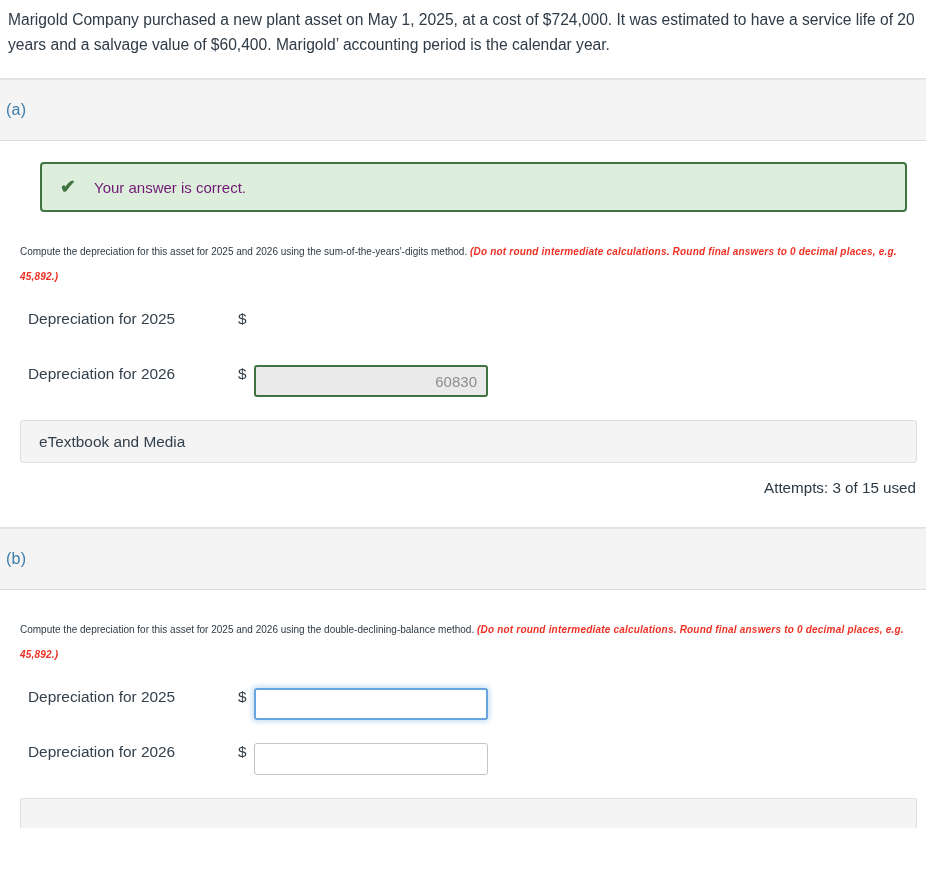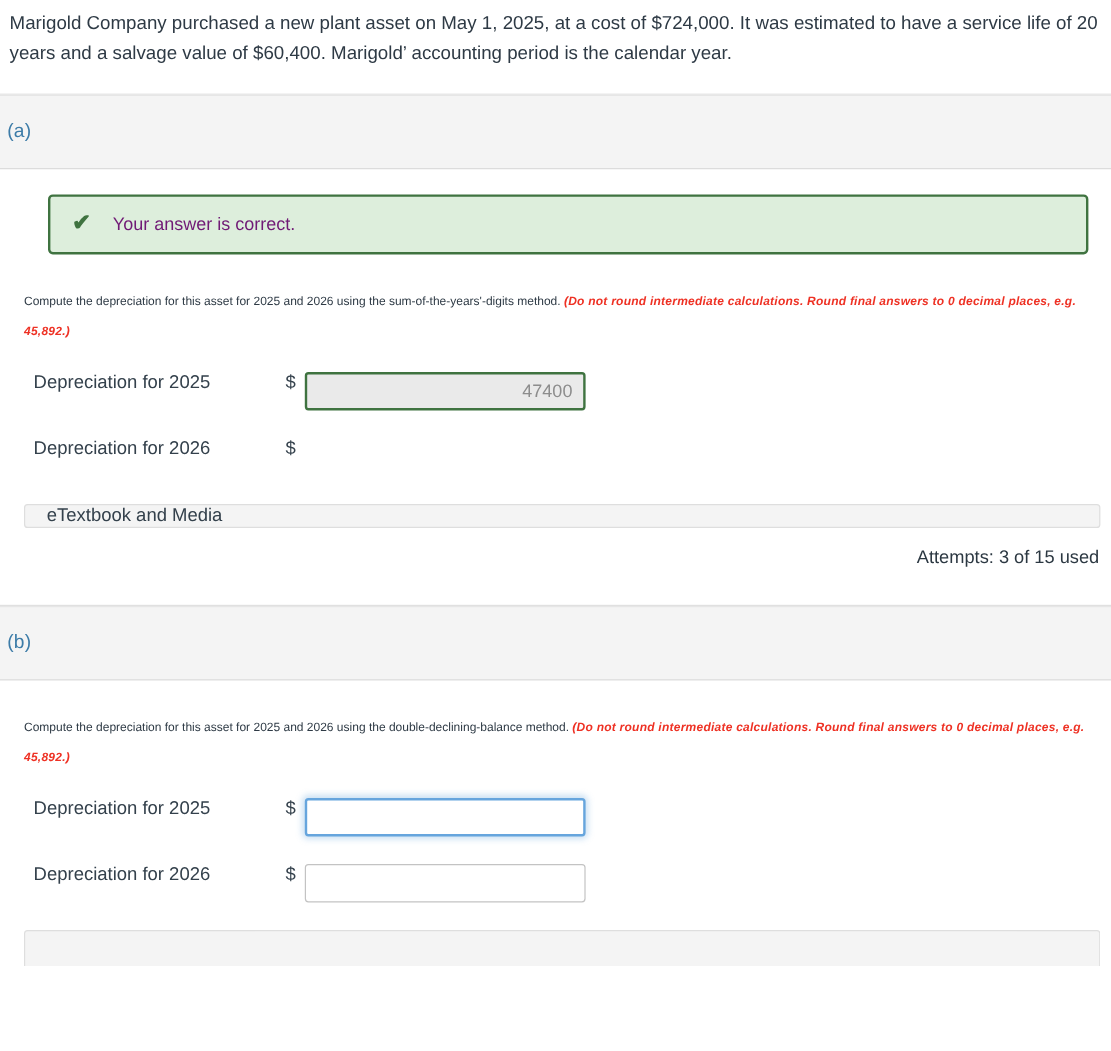--- a/index.html
+++ b/index.html
@@ -137,21 +137,21 @@
   }
   .field.focused {
     border: 2px solid #66a5dd;
     box-shadow: 0 0 5px 2px rgba(102,165,221,.35);
     background: #ffffff;
   }
 
   
   .etextbook {
     margin: 20px 9px 0 20px;
-    height: 20px;
+    height: 43px;
     box-sizing: border-box;
     border: 1px solid #dedede;
     border-radius: 3px;
     background: #f4f4f4;
     display: flex;
     align-items: center;
     padding-left: 18px;
     font-size: 15.4px;
     color: #34414c;
   }
@@ -193,25 +193,25 @@
   </div>
 
   <div class="instruction">
     <span>Compute the depreciation for this asset for 2025 and 2026 using the sum-of-the-years'-digits method. </span><span class="emph">(Do not round intermediate calculations. Round final answers to 0 decimal places, e.g. 45,892.)</span>
   </div>
 
   <div class="rows">
     <div class="row">
       <span class="row-label">Depreciation for 2025</span>
       <span class="row-currency">$</span>
-      <input class="field correct" type="text" readonly="" value="47400" style="">
     </div>
     <div class="row">
       <span class="row-label">Depreciation for 2026</span>
       <span class="row-currency">$</span>
+      <input class="field correct" type="text" readonly="" value="60830" style="">
     </div>
   </div>
 </div>
 
 <div class="etextbook">
   <span>eTextbook and Media</span>
 </div>
 
 <div class="attempts">Attempts: 3 of 15 used</div>
 

